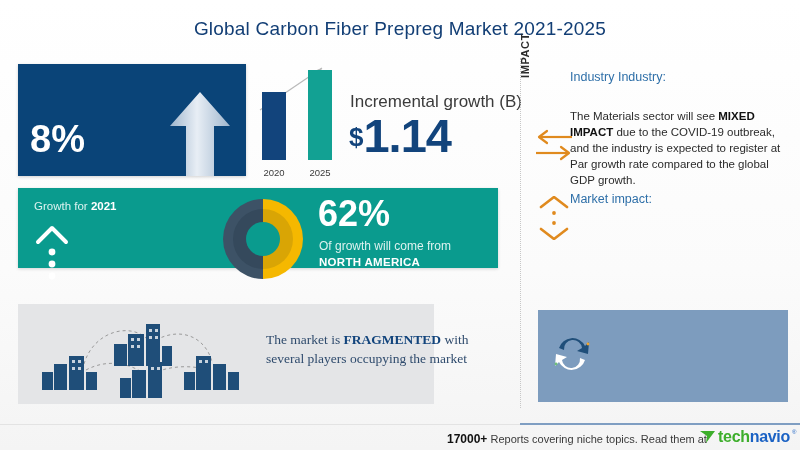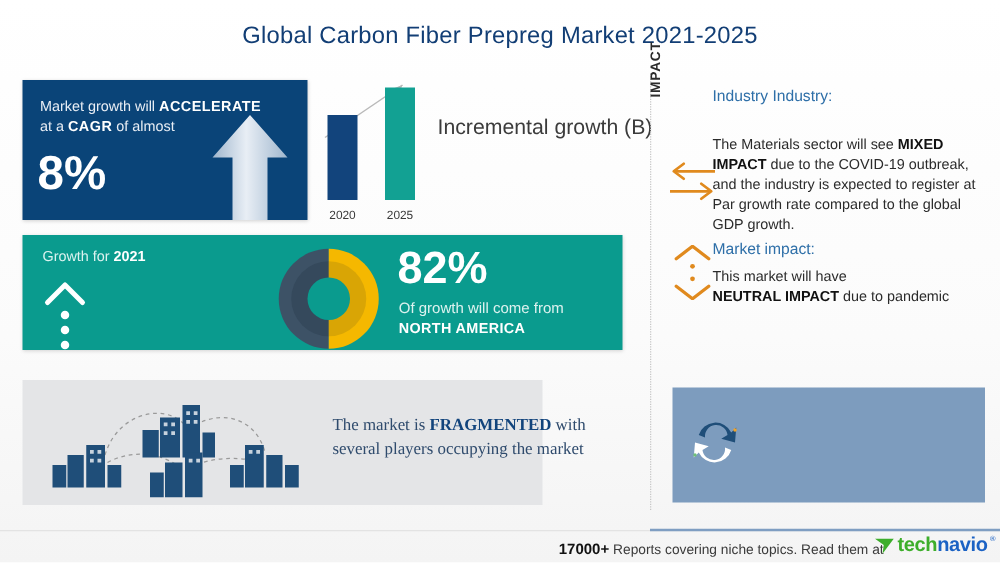--- a/index.html
+++ b/index.html
@@ -62,21 +62,21 @@
   }
   .incr-value{
     position:absolute;left:349px;top:112px;
     color:#12447C;font-weight:bold;line-height:1;
   }
   .incr-value .cur{font-size:26px;vertical-align:6px;}
   .incr-value .num{font-size:47px;letter-spacing:-1px;}
 
   
   .card-growth{
-    position:absolute;left:18px;top:188px;width:480px;height:92px;
+    position:absolute;left:18px;top:188px;width:480px;height:80px;
     background:#0A9B8E;
     box-shadow:0 1px 3px rgba(0,0,0,.16);
   }
   .growth-top{
     position:absolute;left:16px;top:12px;
     color:#dcf3f0;font-size:11.5px;
   }
   .growth-top b{color:#ffffff;font-weight:bold;}
   .growth-val{
     position:absolute;left:62px;top:32px;
@@ -166,24 +166,20 @@
   .logo-reg{position:absolute;left:92px;top:1px;font-size:6px;color:#1B62C4;}
 </style>
 </head>
 <body>
 
 <div class="page">
 
   <div class="title">Global Carbon Fiber Prepreg Market 2021-2025</div>
 
   <div class="card-cagr">
-    <div class="cagr-line1">
-      <span>Market growth will </span><b>ACCELERATE</b><br>
-      <span>at a </span><b>CAGR</b><span> of almost</span>
-    </div>
     <div class="cagr-value">8%</div>
     <div class="arrow-up">
       <svg viewBox="0 0 64 86" width="64" height="86">
         <defs>
           <linearGradient id="gUp" x1="0" y1="0" x2="1" y2="0">
             <stop offset="0%" stop-color="#9fb6cd"></stop>
             <stop offset="45%" stop-color="#e8eef5"></stop>
             <stop offset="100%" stop-color="#9fb6cd"></stop>
           </linearGradient>
         </defs>
@@ -197,20 +193,23 @@
       <line x1="4" y1="50" x2="66" y2="8" stroke="#b9b9b9" stroke-width="1.2"></line>
       <path d="M66 8 L58 11 L63 16 Z" fill="#b9b9b9"></path>
     </svg>
     <div class="bar b2020"></div>
     <div class="bar b2025"></div>
     <div class="bar-lab l2020">2020</div>
     <div class="bar-lab l2025">2025</div>
   </div>
 
   <div class="incr-label">Incremental growth (B)</div>
+  <div class="incr-value">
+    <span class="cur">$</span><span class="num">1.14</span>
+  </div>
 
   <div class="card-growth">
     <div class="growth-top">
       <span>Growth for </span><b>2021</b>
     </div>
     <div class="growth-arrow">
       <svg viewBox="0 0 40 58" width="40" height="58">
         <path d="M6 18 L20 4 L34 18" fill="none" stroke="#ffffff" stroke-width="4" stroke-linecap="round" stroke-linejoin="round"></path>
         <circle cx="20" cy="28" r="3.4" fill="#ffffff"></circle>
         <circle cx="20" cy="40" r="3.4" fill="#ffffff"></circle>
@@ -224,21 +223,21 @@
 
       <path d="M41 1 A40 40 0 0 0 41 81 Z" fill="#3D5266"></path>
       <path d="M41 1 A40 40 0 0 1 41 81 Z" fill="#F5B800"></path>
 
       <path d="M41 11 A30 30 0 0 0 41 71 Z" fill="#35495C"></path>
       <path d="M41 11 A30 30 0 0 1 41 71 Z" fill="#D9A505"></path>
 
       <circle cx="41" cy="41" r="17" fill="#0A9B8E"></circle>
     </svg>
   </div>
-  <div class="pct-value">82%</div>
+  <div class="pct-value">62%</div>
   <div class="pct-sub">
     <span>Of growth will come from</span><br>
     <b>NORTH AMERICA</b>
   </div>
 
   <div class="card-frag">
     <div class="frag-icon">
       <svg viewBox="0 0 220 86" width="220" height="86">
         <g fill="none" stroke="#9a9a9a" stroke-width="1" stroke-dasharray="3,3">
           <path d="M48 52 C58 18 96 10 112 28"></path>
@@ -316,23 +315,20 @@
       <g stroke="#E08A1E" stroke-width="2.6" fill="none" stroke-linecap="round" stroke-linejoin="round">
         <polyline points="3,11 16,1 29,11"></polyline>
         <polyline points="3,33 16,43 29,33"></polyline>
       </g>
       <circle cx="16" cy="17" r="1.9" fill="#E08A1E"></circle>
       <circle cx="16" cy="27" r="1.9" fill="#E08A1E"></circle>
     </svg>
   </div>
 
   <div class="head-market blk-head">Market impact:</div>
-  <div class="body-market blk-body">
-    <span>This market will have </span><br><b>NEUTRAL IMPACT</b><span> due to pandemic</span>
-  </div>
 
   <div class="card-note">
     <div class="note-icon">
       <svg viewBox="0 0 44 44" width="44" height="44">
         <path d="M9 16 A14 14 0 0 1 35 14 L39 10 L38 22 L27 19 L32 16 A9 9 0 0 0 14 18 Z" fill="#1F4E79"></path>
         <path d="M35 28 A14 14 0 0 1 9 30 L5 34 L6 22 L17 25 L12 28 A9 9 0 0 0 30 26 Z" fill="#ffffff"></path>
         <circle cx="6" cy="32" r="1.4" fill="#6fbf7a"></circle>
         <circle cx="38" cy="12" r="1.4" fill="#f0a32a"></circle>
       </svg>
     </div>

